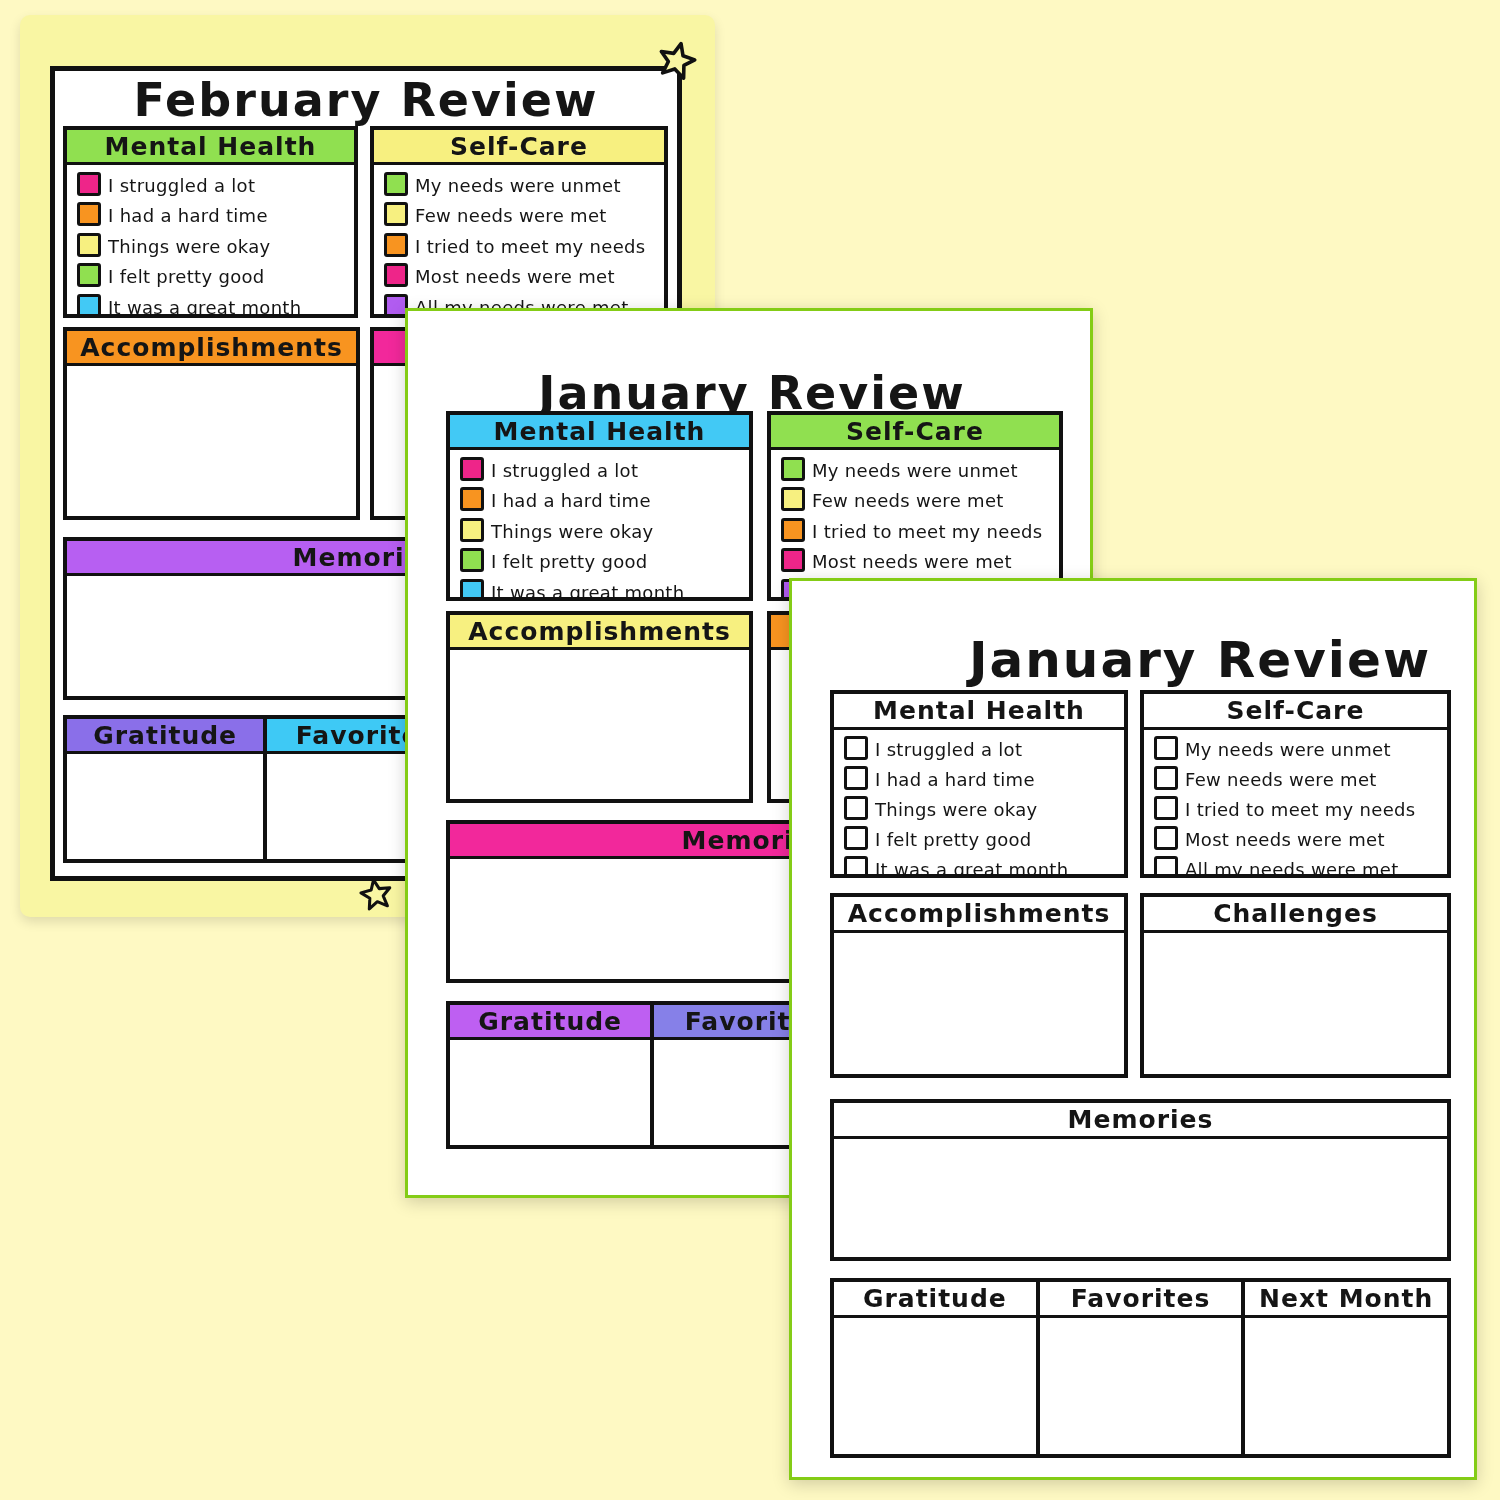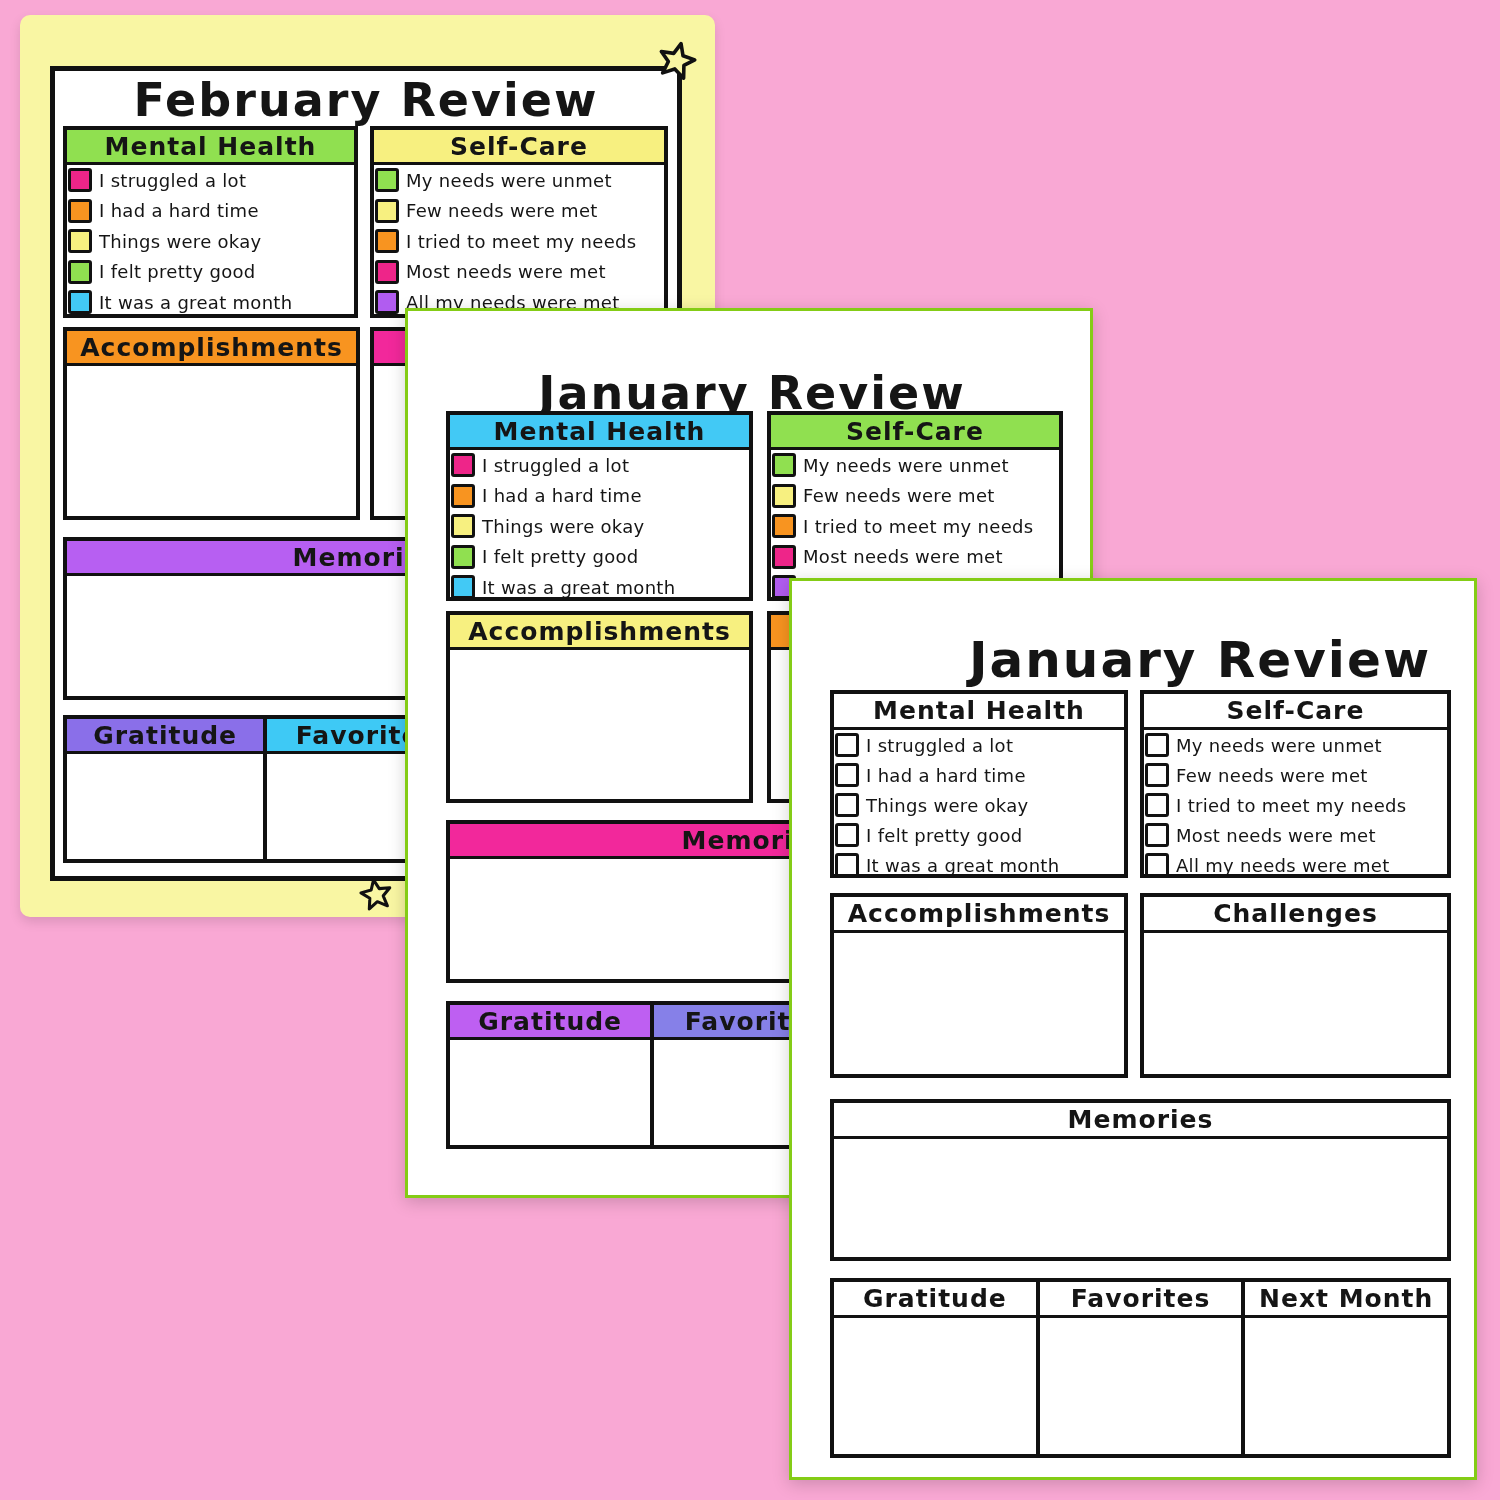--- a/index.html
+++ b/index.html
@@ -1,28 +1,28 @@
 <!DOCTYPE html>
 <html><head>
 <meta charset="utf-8">
 <style>
   html,body{margin:0;padding:0;background:#fff;}
-  .canvas{position:relative;width:1500px;height:1500px;background:#f9a8d4;overflow:hidden;
+  .canvas{position:relative;width:1500px;height:1500px;background:#fef9c3;overflow:hidden;
           font-family:"DejaVu Sans","Liberation Sans",sans-serif;color:#151515;}
   .page{position:absolute;box-sizing:border-box;}
   .page-card{border-radius:10px;box-shadow:0 5px 12px rgba(0,0,0,.12);}
   .page-white{background:#fff;border:3px solid #84cc16;box-shadow:0 4px 16px rgba(0,0,0,.18);}
   .sheet{position:absolute;background:#fff;border:5px solid #111;box-sizing:border-box;z-index:1;}
   .title{position:absolute;text-align:center;font-weight:bold;letter-spacing:2px;z-index:2;white-space:nowrap;}
   .box{position:absolute;border:4px solid #111;background:#fff;box-sizing:border-box;overflow:hidden;z-index:2;}
   .box-header{height:35px;border-bottom:3px solid #111;display:flex;align-items:center;justify-content:center;
               font-weight:bold;font-size:25px;letter-spacing:1px;white-space:nowrap;box-sizing:border-box;}
   .bw .box-header{height:36px;background:#fff;}
   .box-body{background:#fff;}
-  .check-row{display:flex;align-items:center;height:30.5px;padding-left:1px;}
+  .check-row{display:flex;align-items:flex-end;height:30.5px;padding-left:10px;}
   .bw .check-row{height:30px;}
   .cb{width:18px;height:18px;border:3px solid #111;border-radius:3px;flex:none;background:#fff;box-sizing:content-box;}
   .cb-label{margin-left:7px;font-size:18px;letter-spacing:.3px;white-space:nowrap;}
   .triple{display:flex;padding:0;}
   .triple .col{flex:1;display:flex;flex-direction:column;min-width:0;}
   .triple .col + .col{border-left:4px solid #111;}
   .triple .box-body{flex:1;}
   .star{position:absolute;z-index:3;}
 </style>
 </head>

